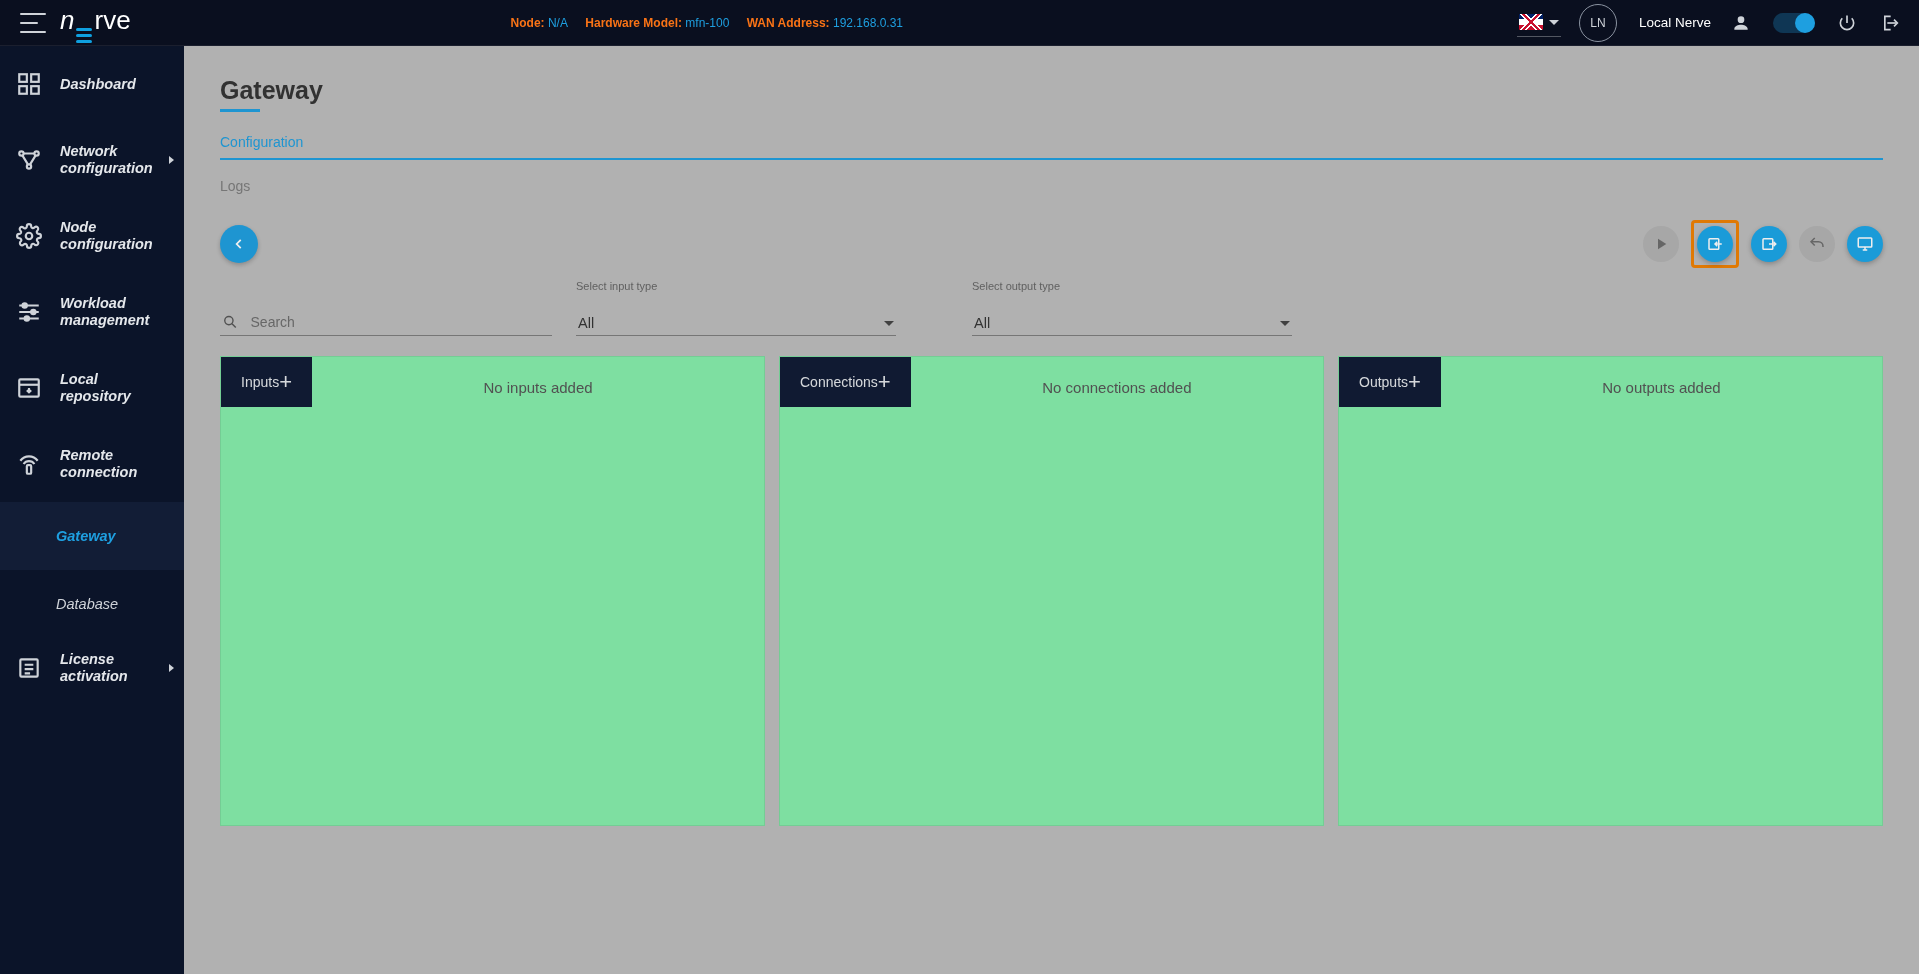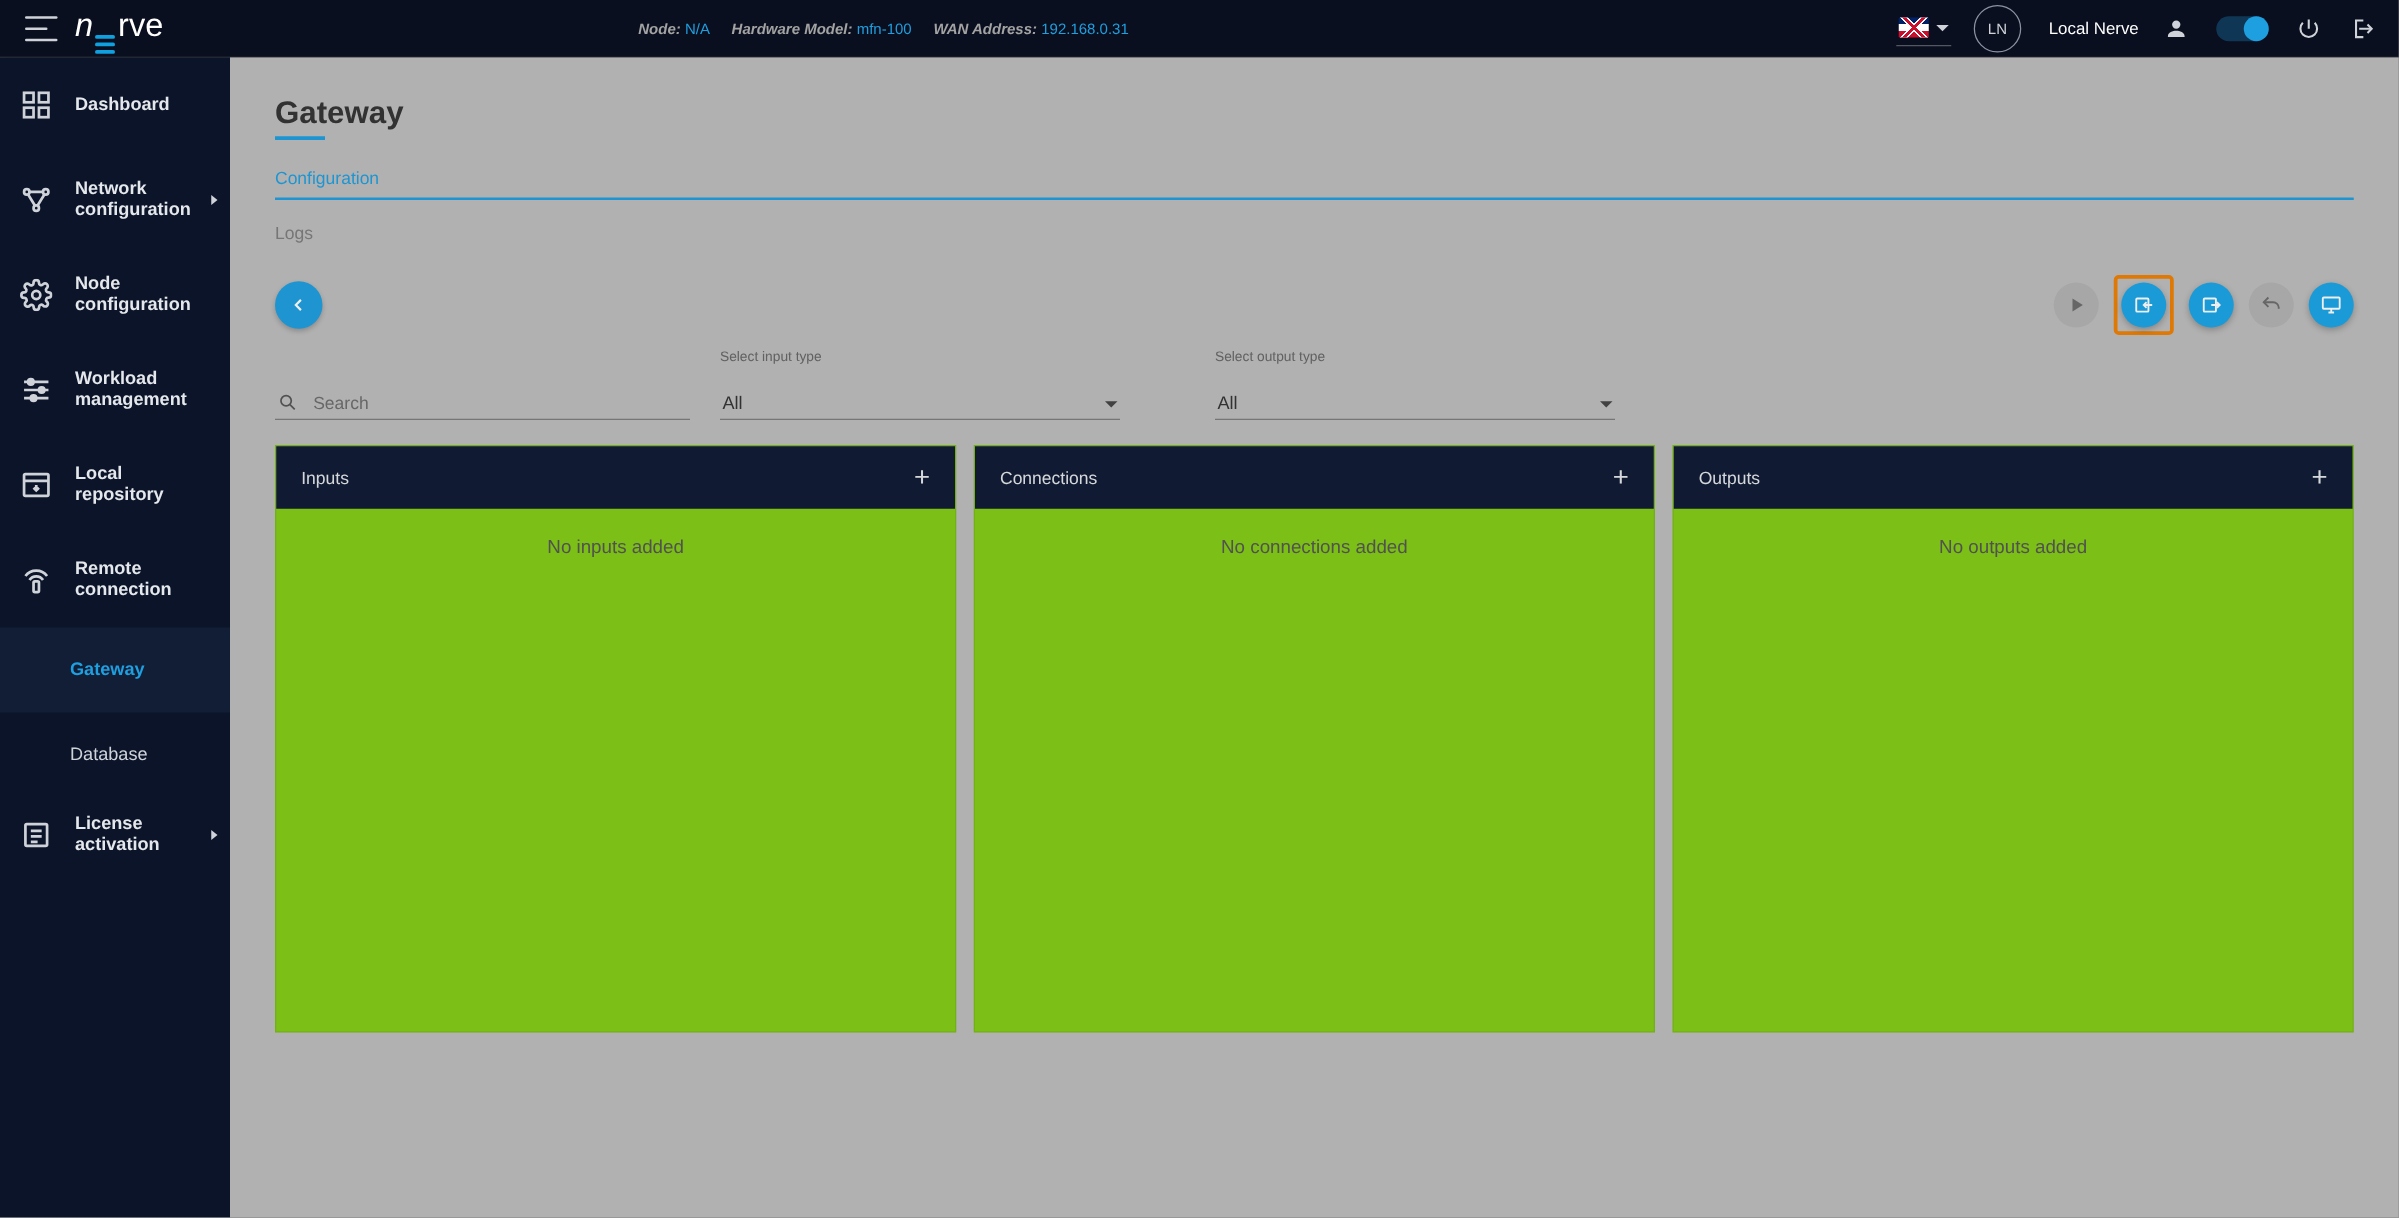--- a/index.html
+++ b/index.html
@@ -27,21 +27,21 @@
   
   .topbar{height:46px;background:var(--bg-darker);display:flex;align-items:center;padding:0 20px;color:var(--text-light);border-bottom:1px solid rgba(255,255,255,0.07);font-size:12.5px;box-shadow:0 2px 8px rgba(0,0,0,.25);}
   .hamburger{width:26px;height:20px;display:flex;flex-direction:column;justify-content:space-between;margin-right:14px;cursor:pointer;}
   .hamburger span{display:block;height:2px;background:#cfd3d9;border-radius:2px;}
   .hamburger span:nth-child(2){width:70%;}
   .logo{display:flex;align-items:baseline;font-weight:300;font-size:26px;letter-spacing:0;color:#fff;margin-right:40px;}
   .logo .n{font-style:italic;}
   .logo .bars{display:inline-flex;flex-direction:column;gap:3px;margin:0 2px;position:relative;top:2px;}
   .logo .bars span{width:16px;height:3px;background:#0fa0e0;border-radius:2px;}
   .node-info{flex:0 0 auto;margin-left:340px;color:#fff;font-size:12px;}
-  .node-info .label{color:#a3a3a3;font-weight:600;font-style:italic;}
+  .node-info .label{color:#f97316;font-weight:600;}
   .node-info .val{color:var(--accent);margin-right:14px;}
   .topbar-spacer{flex:1;}
   .flag{width:24px;height:16px;background:linear-gradient(#012169 0 33%,#fff 33% 66%,#c8102e 66%);position:relative;display:inline-block;border-radius:1px;}
   .flag::before,.flag::after{content:"";position:absolute;inset:0;background:
     linear-gradient(45deg,transparent 42%,#fff 42% 58%,transparent 58%),
     linear-gradient(-45deg,transparent 42%,#fff 42% 58%,transparent 58%);}
   .flag::after{background:
     linear-gradient(45deg,transparent 46%,#c8102e 46% 54%,transparent 54%),
     linear-gradient(-45deg,transparent 46%,#c8102e 46% 54%,transparent 54%);}
   .flag-wrap{display:flex;align-items:center;gap:6px;margin-right:18px;border-bottom:1px solid rgba(255,255,255,.3);padding:6px 2px;}
@@ -49,21 +49,21 @@
   .avatar-circle{width:38px;height:38px;border:1px solid #8b93a1;border-radius:50%;display:flex;align-items:center;justify-content:center;color:#cfd3d9;font-size:12px;margin-right:22px;}
   .user-name{color:#fff;margin-right:20px;font-size:13.5px;}
   .icon-person{width:18px;height:18px;margin-right:22px;color:#cfd3d9;}
   .toggle{width:42px;height:20px;background:rgba(30,159,224,.28);border-radius:10px;position:relative;margin-right:22px;}
   .toggle .knob{position:absolute;right:0;top:0;width:20px;height:20px;border-radius:50%;background:var(--accent);}
   .topbar .tb-icon{width:20px;height:20px;color:#cfd3d9;margin-right:22px;cursor:pointer;}
   .topbar .tb-icon:last-child{margin-right:0;}
   
   .body{flex:1;display:flex;min-height:0;}
   .sidebar{width:184px;background:var(--sidebar-bg);color:var(--text-light);overflow:hidden;}
-  .sb-item{display:flex;align-items:center;gap:18px;padding:0 16px;height:76px;cursor:pointer;position:relative;}
+  .sb-item{display:flex;align-items:center;gap:18px;padding:0 16px;height:76px;cursor:pointer;position:relative;font-style:italic;}
   .sb-item.sub{padding-left:56px;height:68px;}
   .sb-item.active{background:var(--sidebar-active);color:var(--accent);}
   .sb-item .sb-icon{width:26px;height:26px;flex:0 0 26px;color:#cfd3d9;}
   .sb-item .sb-label{font-size:14.5px;line-height:1.15;font-weight:600;color:#e4e7eb;}
   .sb-item.sub .sb-label{font-weight:500;color:#cfd3d9;}
   .sb-item.active .sb-label{color:var(--accent);font-weight:600;}
   .sb-arrow{position:absolute;right:10px;top:50%;transform:translateY(-50%);width:0;height:0;border-top:4px solid transparent;border-bottom:4px solid transparent;border-left:5px solid #cfd3d9;}
   .sb-item .caret-d{display:inline-block;margin-left:4px;width:0;height:0;border-left:5px solid transparent;border-right:5px solid transparent;border-top:5px solid #cfd3d9;}
   
   .main{flex:1;background:var(--main-bg);position:relative;overflow:hidden;}
@@ -88,21 +88,21 @@
   .search-field input{border:none;background:transparent;outline:none;font-size:14px;color:#444;width:100%;}
   .search-field input::placeholder{color:#6d6d6d;}
   .search-field svg{width:18px;height:18px;color:#555;}
   .select-field{flex:0 0 320px;}
   .select-field .sf-label{font-size:11px;color:#666;margin-bottom:19px;display:block;}
   .select-field .sf-box{display:flex;align-items:center;justify-content:space-between;border-bottom:1px solid #7d7d7d;padding:4px 2px;cursor:pointer;text-align:center;}
   .select-field .sf-value{font-size:14.5px;color:#333;}
   .select-field .caret{border-top-color:#444;}
   
   .columns{display:flex;gap:14px;height:470px;}
-  .col{flex:1;background:#84cc16;border:1px solid rgba(0,0,0,.08);display:flex;flex-direction:column;}
+  .col{flex:1;background:#86efac;border:1px solid rgba(0,0,0,.08);display:flex;flex-direction:row;}
   .col-header{height:50px;background:var(--card-header);display:flex;align-items:center;justify-content:space-between;padding:0 20px;color:#e4e7eb;font-size:14px;font-weight:500;}
   .plus{font-size:22px;line-height:1;color:#e4e7eb;cursor:pointer;font-weight:300;}
   .col-body{flex:1;display:flex;align-items:flex-start;justify-content:center;padding-top:22px;color:#555;font-size:15px;}
   
   .overlay{position:absolute;inset:0;background:rgba(40,40,40,.08);pointer-events:none;}
   svg{display:block;}
 </style>
 </head>
 <body>
 

